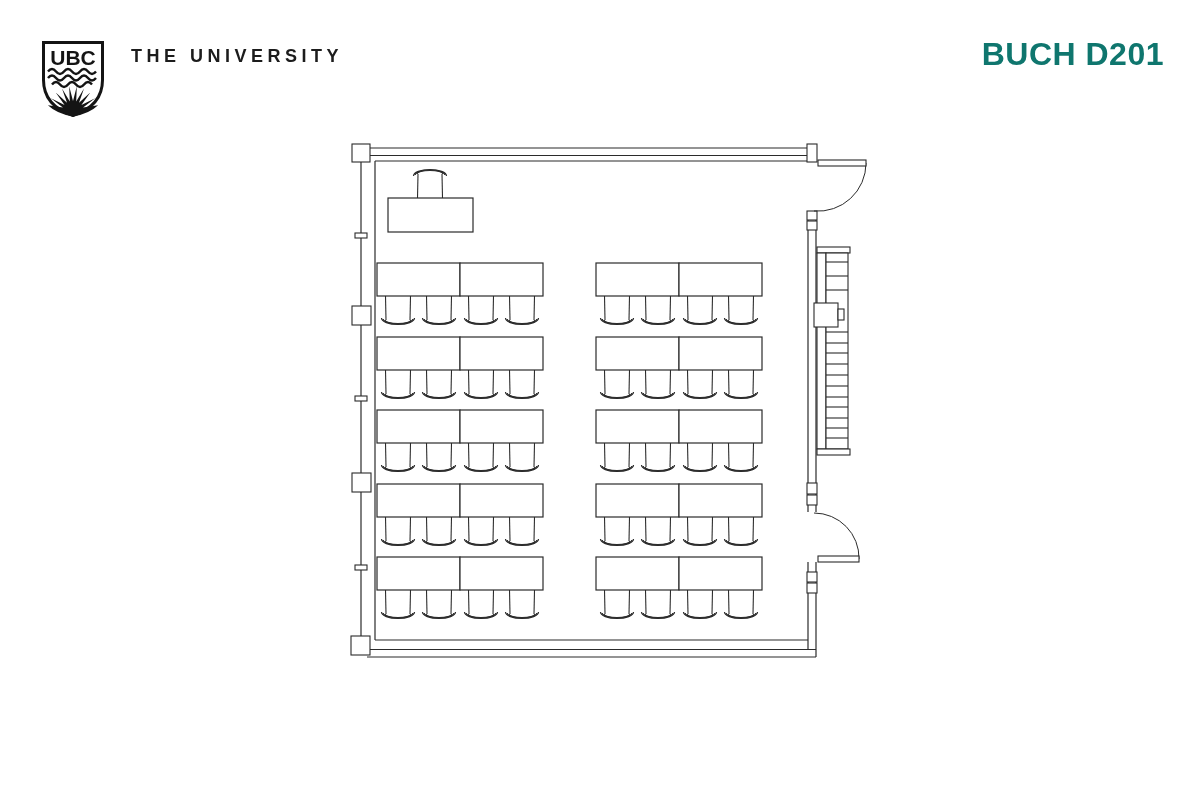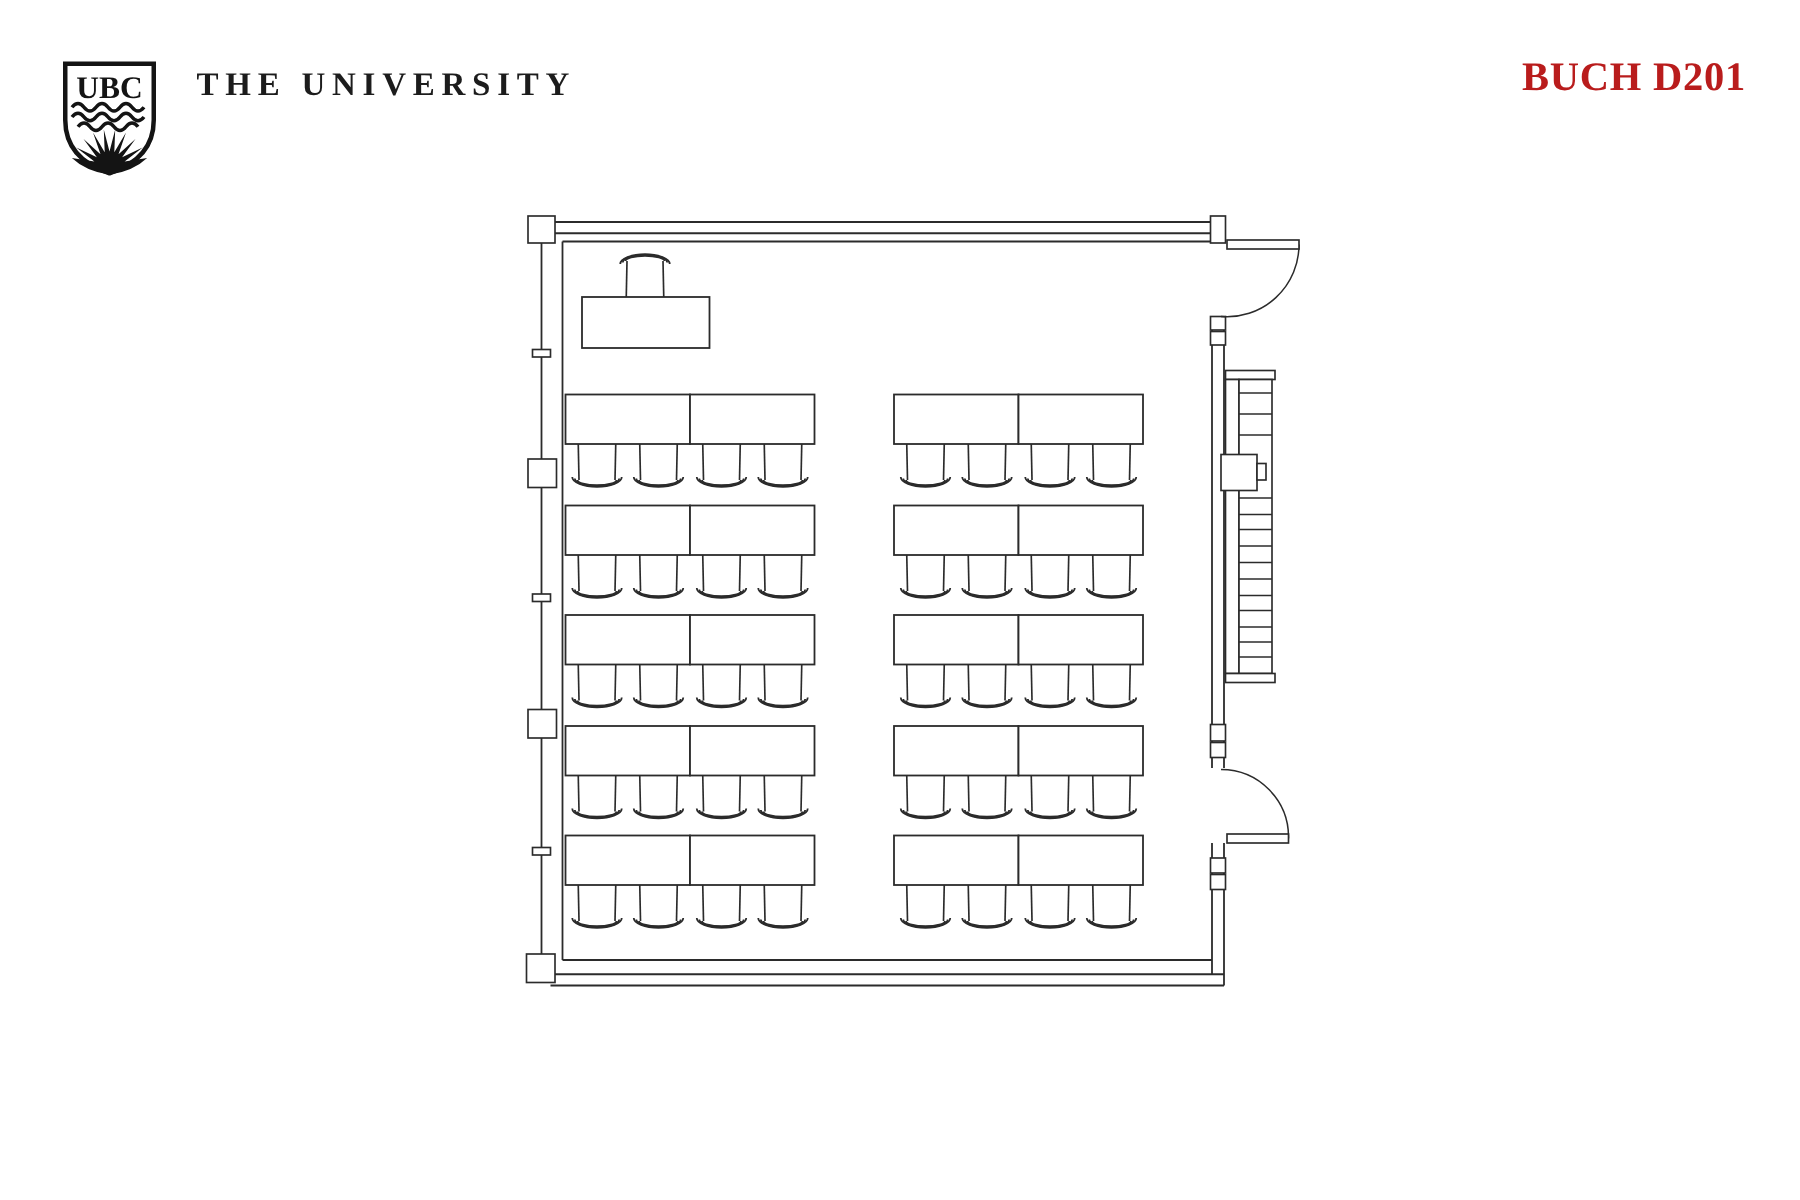--- a/index.html
+++ b/index.html
@@ -1,23 +1,23 @@
 <!DOCTYPE html>
 <html><head>
 <meta charset="utf-8">
 <style>
   html,body{margin:0;padding:0;background:#fff;}
   .page{position:relative;width:1200px;height:800px;background:#ffffff;overflow:hidden;
-        font-family:Liberation Serif, serif;}
+        font-family:Liberation Sans, sans-serif;}
   .brand{position:absolute;left:41px;top:40px;display:flex;align-items:flex-start;}
   .logo{width:64px;height:78px;flex:none;display:block;}
-  .wordmark{margin-left:26px;padding-top:2px;font-weight:bold;font-size:22px;
+  .wordmark{margin-left:26px;padding-top:2px;font-weight:bold;font-size:18px;
             letter-spacing:4.5px;line-height:28px;color:#1c1c1c;white-space:nowrap;text-align:right;}
-  .room-title{position:absolute;top:36px;right:36px;margin:0;font-size:27px;font-weight:bold;
-              letter-spacing:0.5px;color:#b91c1c;white-space:nowrap;}
+  .room-title{position:absolute;top:36px;right:36px;margin:0;font-size:32px;font-weight:bold;
+              letter-spacing:0.5px;color:#0f766e;white-space:nowrap;}
   #plan{position:absolute;left:0;top:0;width:1200px;height:800px;display:block;}
 </style>
 </head>
 <body>
 
 <div class="page">
 
   <div class="brand">
     <svg class="logo" viewBox="0 0 64 78">
       <path d="M2.5,2.5 H61.5 V40 C61.5,58 50,69.5 32,75.5 C14,69.5 2.5,58 2.5,40 Z" fill="#ffffff" stroke="#141414" stroke-width="3"></path>

